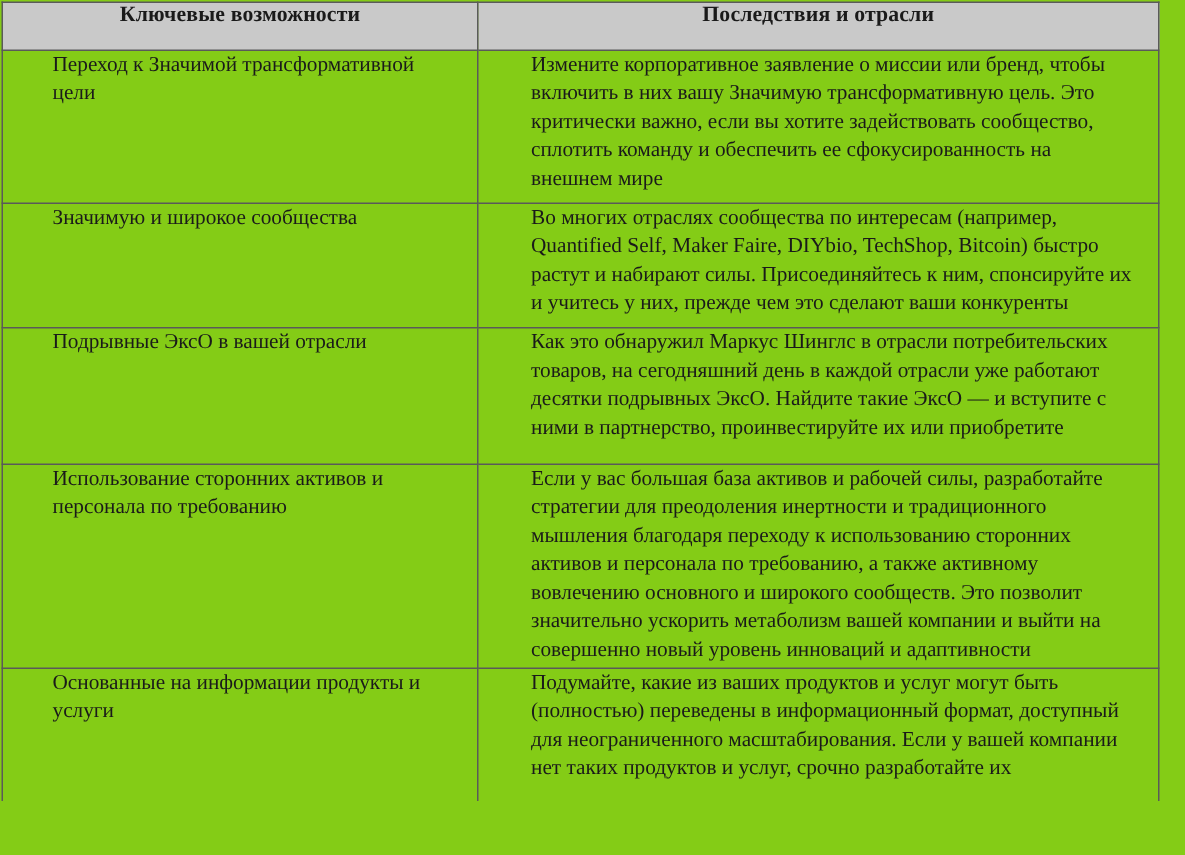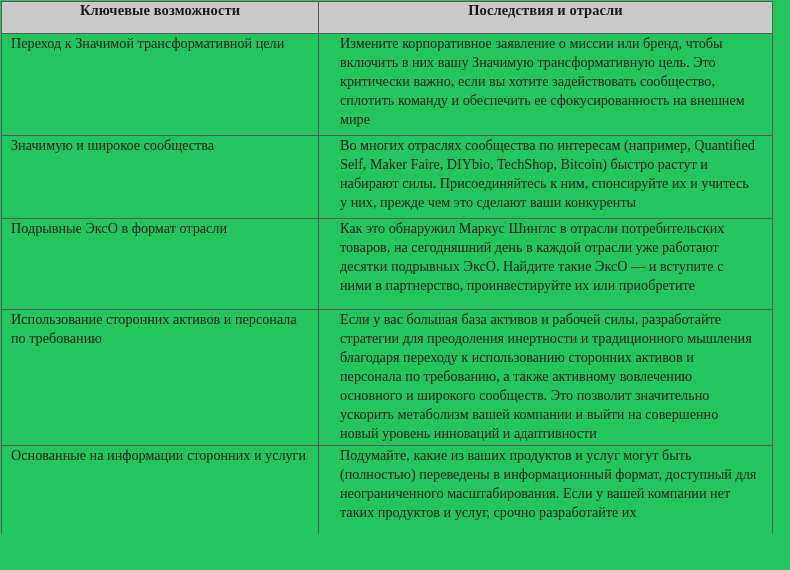--- a/index.html
+++ b/index.html
@@ -12,21 +12,21 @@
     height: 570px;
     overflow: hidden;
     font-family: "Liberation Serif", "DejaVu Serif", serif;
     color: #1a1a1a;
   }
 
   .page {
     position: relative;
     width: 790px;
     height: 570px;
-    background: #22c55e;
+    background: #84cc16;
   }
 
   table.matrix {
     border-collapse: collapse;
     table-layout: fixed;
     width: 771px;
     margin: 0;
     position: absolute;
     left: 1px;
     top: 1px;
@@ -58,36 +58,37 @@
     line-height: 1.335;
     padding: 8px 12px 9px 10px;
   }
 
   tbody td.key-cell {
     padding-left: 9px;
     padding-right: 10px;
   }
 
   tbody td.impl-cell {
-    padding-left: 21px;
+    padding-left: 11px;
     padding-right: 14px;
   }
 
   tbody tr.r1 td { height: 101px; }
   tbody tr.r2 td { height: 82px; }
   tbody tr.r3 td { height: 90px; }
   tbody tr.r4 td { height: 135px; font-family: Liberation Serif, serif; }
   tbody tr.r5 td { height: 88px; }
 
   
   tbody tr.r5 td { border-bottom: none; }
 
   .cell-text {
     display: block;
     white-space: pre-line;
+    margin-left: 24px;
   }
 </style>
 </head>
 <body>
 
 <div class="page">
 
   <table class="matrix">
     <colgroup>
       <col class="c1">
@@ -116,39 +117,39 @@
         <td class="key-cell">
           <span class="cell-text">Значимую и широкое сообщества</span>
         </td>
         <td class="impl-cell">
           <span class="cell-text">Во многих отраслях сообщества по интересам (например, Quantified Self, Maker Faire, DIYbio, TechShop, Bitcoin) быстро растут и набирают силы. Присоединяйтесь к ним, спонсируйте их и учитесь у них, прежде чем это сделают ваши конкуренты</span>
         </td>
       </tr>
 
       <tr class="r3">
         <td class="key-cell">
-          <span class="cell-text">Подрывные ЭксО в формат отрасли</span>
+          <span class="cell-text">Подрывные ЭксО в вашей отрасли</span>
         </td>
         <td class="impl-cell">
           <span class="cell-text">Как это обнаружил Маркус Шинглс в отрасли потребительских товаров, на сегодняшний день в каждой отрасли уже работают десятки подрывных ЭксО. Найдите такие ЭксО — и вступите с ними в партнерство, проинвестируйте их или приобретите</span>
         </td>
       </tr>
 
       <tr class="r4">
         <td class="key-cell">
           <span class="cell-text">Использование сторонних активов и персонала по требованию</span>
         </td>
         <td class="impl-cell">
           <span class="cell-text">Если у вас большая база активов и рабочей силы, разработайте стратегии для преодоления инертности и традиционного мышления благодаря переходу к использованию сторонних активов и персонала по требованию, а также активному вовлечению основного и широкого сообществ. Это позволит значительно ускорить метаболизм вашей компании и выйти на совершенно новый уровень инноваций и адаптивности</span>
         </td>
       </tr>
 
       <tr class="r5">
         <td class="key-cell">
-          <span class="cell-text">Основанные на информации сторонних и услуги</span>
+          <span class="cell-text">Основанные на информации продукты и услуги</span>
         </td>
         <td class="impl-cell">
           <span class="cell-text">Подумайте, какие из ваших продуктов и услуг могут быть (полностью) переведены в информационный формат, доступный для неограниченного масштабирования. Если у вашей компании нет таких продуктов и услуг, срочно разработайте их</span>
         </td>
       </tr>
 
     </tbody>
   </table>
 
 </div>

